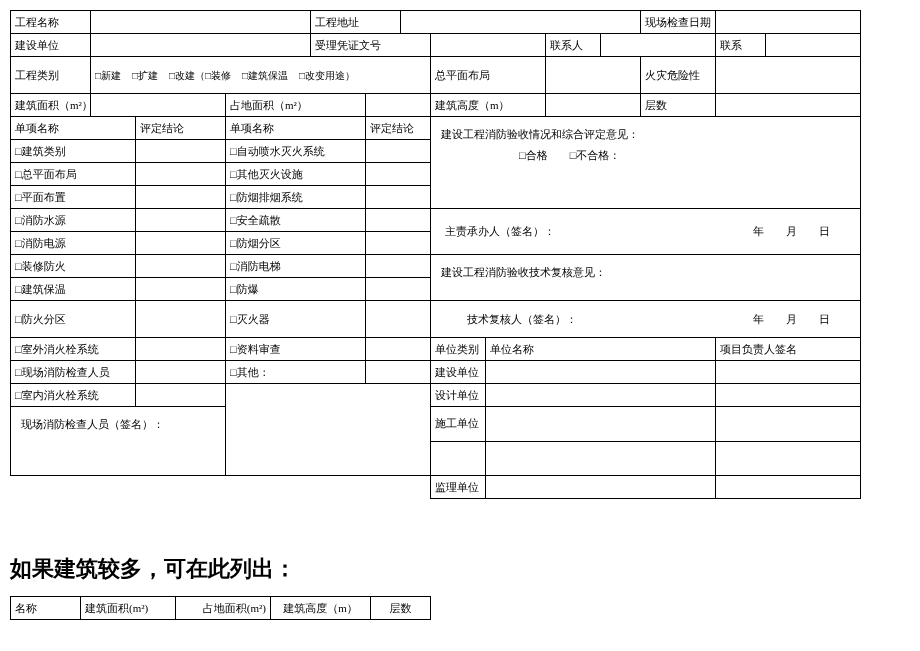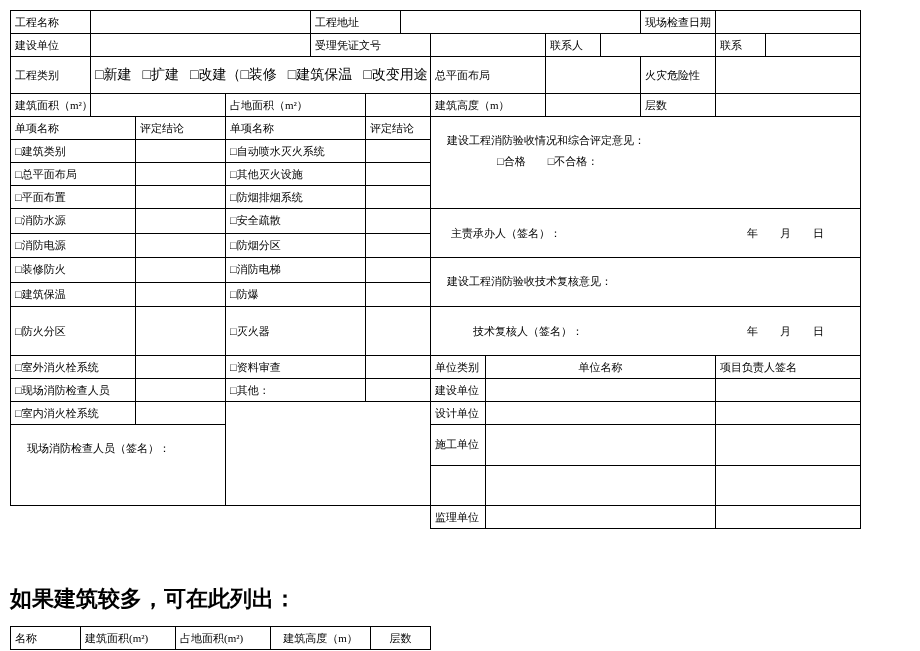--- a/index.html
+++ b/index.html
@@ -1,23 +1,23 @@
 <!DOCTYPE html>
 <html><head>
 <meta charset="utf-8">
 <style>
   body{margin:0;padding:10px;font-family:"SimSun","Songti SC",serif;font-size:11px;background:#fff;color:#000}
   table{border-collapse:collapse;table-layout:fixed}
   td{border:1px solid #000;padding:3px 4px;height:16px;vertical-align:middle;overflow:hidden;white-space:nowrap}
   .main{width:850px}
   .sub{width:420px;margin-top:8px}
-  .cb{font-family:Liberation Serif, serif;font-size:14px}
+  .cb{font-family:Liberation Mono, monospace;font-size:10px}
   .heading{font-size:22px;font-weight:bold;margin:55px 0 12px 0}
   .tall{height:30px}
-  .top{vertical-align:top;white-space:normal;padding:16px}
+  .top{vertical-align:top;white-space:normal;padding:10px}
 </style>
 </head>
 <body>
 
 <table class="main">
 <colgroup>
       <col style="width:80px">
       <col style="width:45px">
       <col style="width:90px">
       <col style="width:85px">
@@ -69,21 +69,21 @@
   <td>层数</td>
   <td colspan="2"></td>
 </tr>
 <tr>
   <td colspan="2">单项名称</td>
   <td>评定结论</td>
   <td colspan="2">单项名称</td>
   <td colspan="2">评定结论</td>
   <td colspan="7" rowspan="4" class="top">
     <div>建设工程消防验收情况和综合评定意见：</div>
-    <div style="margin:6px 0 0 50px"><span>□合格</span>　　<span>□不合格：</span></div>
+    <div style="margin:6px 0 0 78px"><span>□合格</span>　　<span>□不合格：</span></div>
   </td>
 </tr>
 <tr>
         <td colspan="2">□建筑类别</td>
         <td></td>
         <td colspan="2">□自动喷水灭火系统</td>
         <td colspan="2"></td>
       </tr>
 <tr>
         <td colspan="2">□总平面布局</td>
@@ -129,21 +129,21 @@
         <td colspan="2">□灭火器</td>
         <td colspan="2"></td>
   <td colspan="7" class="top" style="vertical-align:middle"><span style="margin-left:26px">技术复核人（签名）：</span><span style="float:right;margin-right:20px">年　　月　　日</span></td>
 </tr>
 <tr>
         <td colspan="2">□室外消火栓系统</td>
         <td></td>
         <td colspan="2">□资料审查</td>
         <td colspan="2"></td>
   <td>单位类别</td>
-        <td colspan="4" style="text-align:center">单位名称</td>
+        <td colspan="4" style="">单位名称</td>
         <td colspan="2">项目负责人签名</td>
 </tr>
 <tr>
         <td colspan="2">□现场消防检查人员</td>
         <td></td>
         <td colspan="2">□其他：</td>
         <td colspan="2"></td>
   <td>建设单位</td>
         <td colspan="4"></td>
         <td colspan="2"></td>
@@ -183,18 +183,18 @@
       <col style="width:70px">
       <col style="width:95px">
       <col style="width:95px">
       <col style="width:100px">
       <col style="width:60px">
     </colgroup>
 <tbody>
       <tr>
   <td style="">名称</td>
   <td style="text-align:left">建筑面积(m²)</td>
-  <td style="text-align:left">占地面积(m²)</td>
+  <td style="text-align:right">占地面积(m²)</td>
   <td style="text-align:center">建筑高度（m）</td>
   <td style="text-align:center">层数</td>
 </tr>
 </tbody>
   </table>
 
 </body></html>

